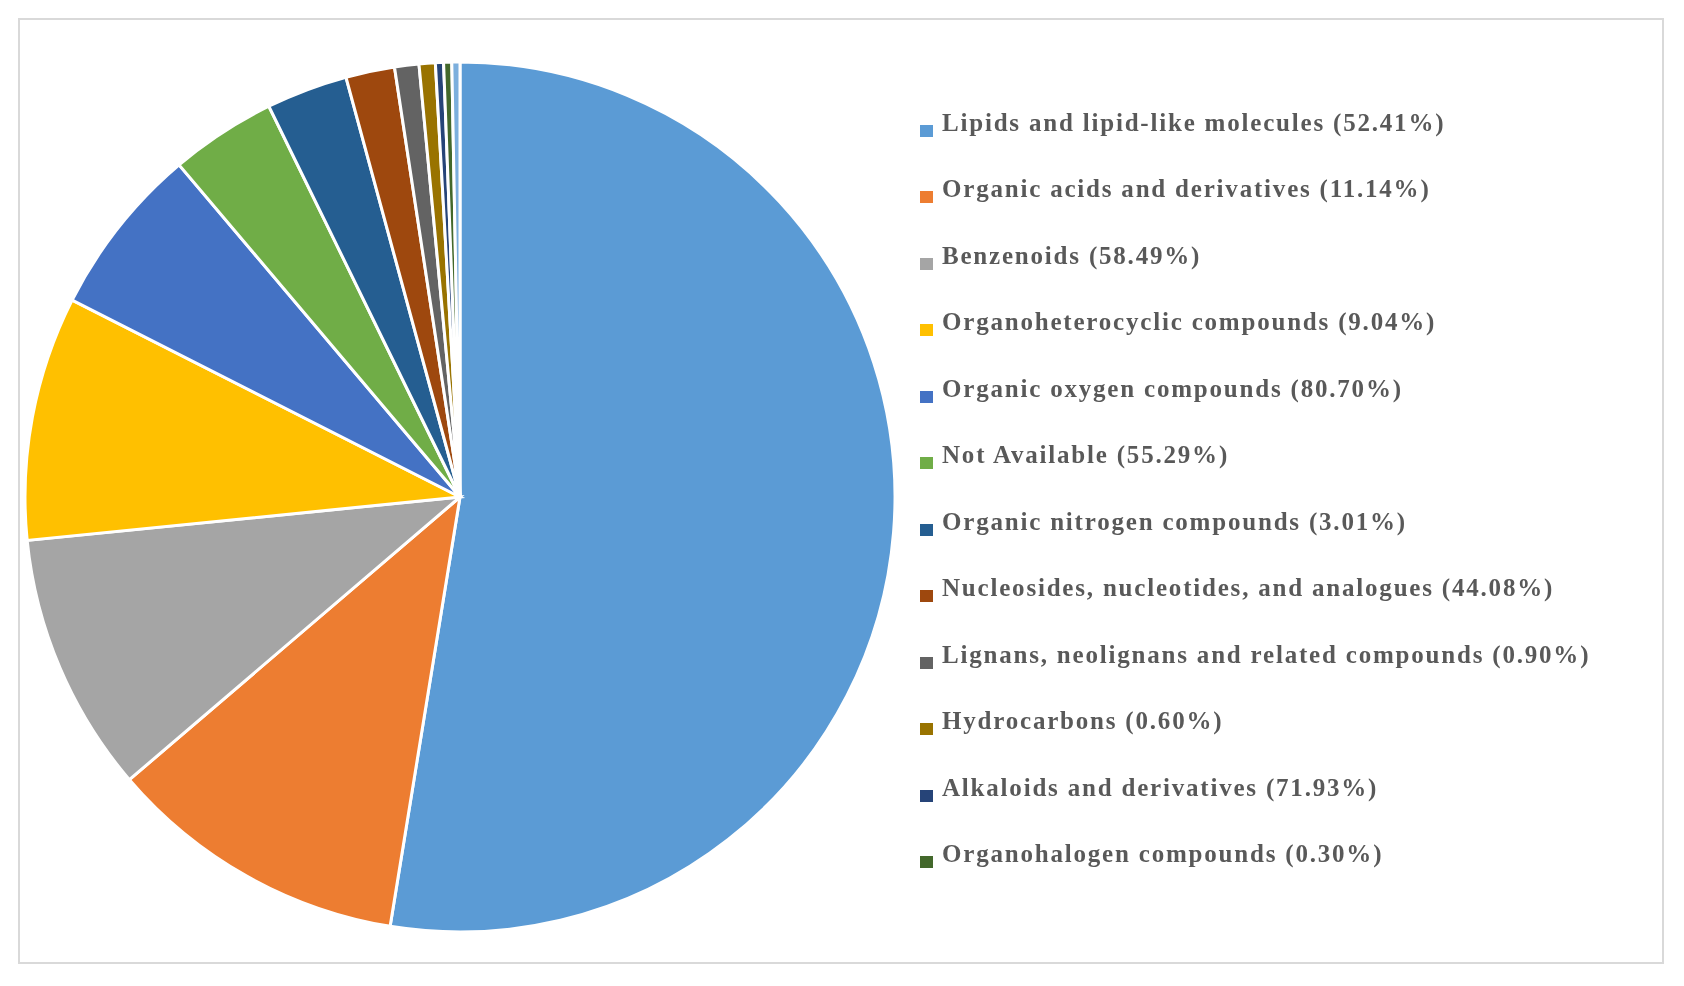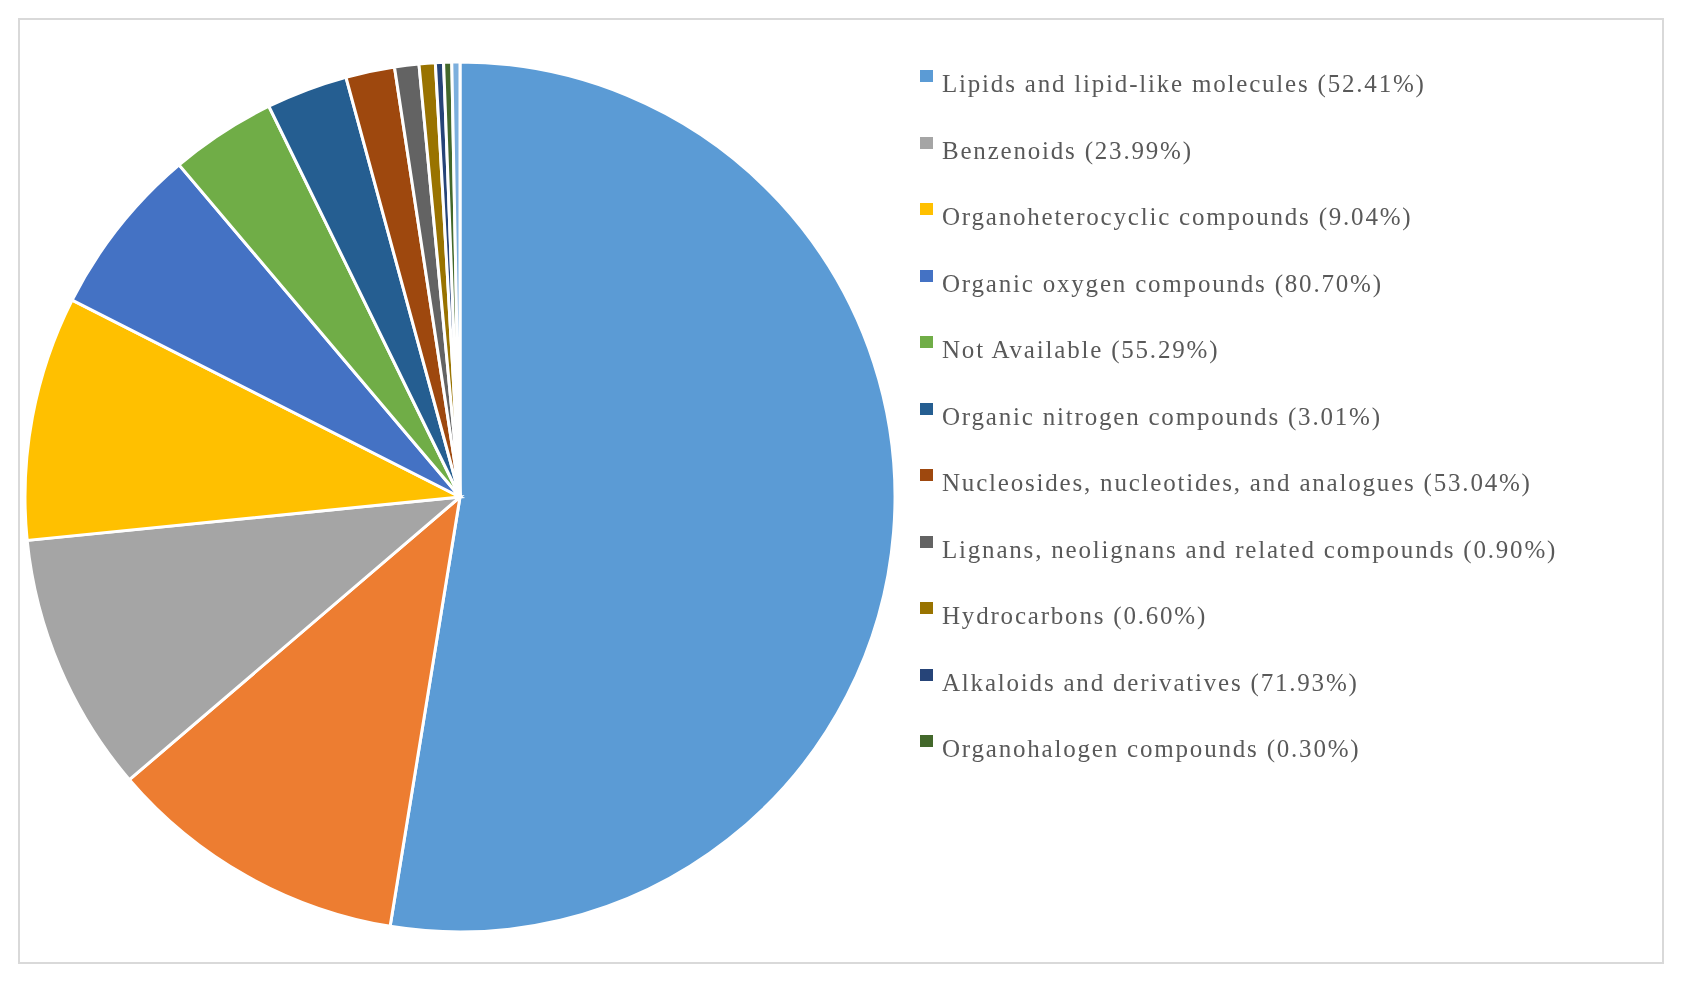--- a/index.html
+++ b/index.html
@@ -35,21 +35,22 @@
   .legend {
     position: absolute;
     left: 920px;
     top: 70px;
     display: flex;
     flex-direction: column;
   }
   .legend-item {
     height: 66.5px;
     display: flex;
-    align-items: flex-start;
+    align-items: flex-end;
+    font-weight: bold;
   }
   .legend-swatch {
     width: 13px;
     height: 12px;
     margin-right: 9px;
     flex: none;
   }
   .legend-label {
     font-size: 25px;
     letter-spacing: 1.8px;
@@ -76,42 +77,46 @@
       <path d="M 460 497 L 435.34 62.70 A 435 435 0 0 1 443.56 62.31 Z" fill="#264478" stroke="#ffffff" stroke-width="3"></path>
       <path d="M 460 497 L 443.56 62.31 A 435 435 0 0 1 451.78 62.08 Z" fill="#43682B" stroke="#ffffff" stroke-width="3"></path>
       <path d="M 460 497 L 451.78 62.08 A 435 435 0 0 1 460.00 62.00 Z" fill="#7CAFDD" stroke="#ffffff" stroke-width="3"></path>
     </svg>
   <div class="legend" id="legend">
       <div class="legend-item">
         <span class="legend-swatch" style="background: rgb(91, 155, 213);"></span>
         <span class="legend-label">Lipids and lipid-like molecules (52.41%)</span>
       </div>
       <div class="legend-item">
+        <span class="legend-swatch" style="background: rgb(237, 125, 49);"></span>
+        <span class="legend-label">Organic acids and derivatives (11.14%)</span>
+      </div>
+      <div class="legend-item">
         <span class="legend-swatch" style="background: rgb(165, 165, 165);"></span>
-        <span class="legend-label">Benzenoids (23.99%)</span>
+        <span class="legend-label">Benzenoids (58.49%)</span>
       </div>
       <div class="legend-item">
         <span class="legend-swatch" style="background: rgb(255, 192, 0);"></span>
         <span class="legend-label">Organoheterocyclic compounds (9.04%)</span>
       </div>
       <div class="legend-item">
         <span class="legend-swatch" style="background: rgb(68, 114, 196);"></span>
         <span class="legend-label">Organic oxygen compounds (80.70%)</span>
       </div>
       <div class="legend-item">
         <span class="legend-swatch" style="background: rgb(112, 173, 71);"></span>
         <span class="legend-label">Not Available (55.29%)</span>
       </div>
       <div class="legend-item">
         <span class="legend-swatch" style="background: rgb(37, 94, 145);"></span>
         <span class="legend-label">Organic nitrogen compounds (3.01%)</span>
       </div>
       <div class="legend-item">
         <span class="legend-swatch" style="background: rgb(158, 72, 14);"></span>
-        <span class="legend-label">Nucleosides, nucleotides, and analogues (53.04%)</span>
+        <span class="legend-label">Nucleosides, nucleotides, and analogues (44.08%)</span>
       </div>
       <div class="legend-item">
         <span class="legend-swatch" style="background: rgb(99, 99, 99);"></span>
         <span class="legend-label">Lignans, neolignans and related compounds (0.90%)</span>
       </div>
       <div class="legend-item">
         <span class="legend-swatch" style="background: rgb(153, 115, 0);"></span>
         <span class="legend-label">Hydrocarbons (0.60%)</span>
       </div>
       <div class="legend-item">

